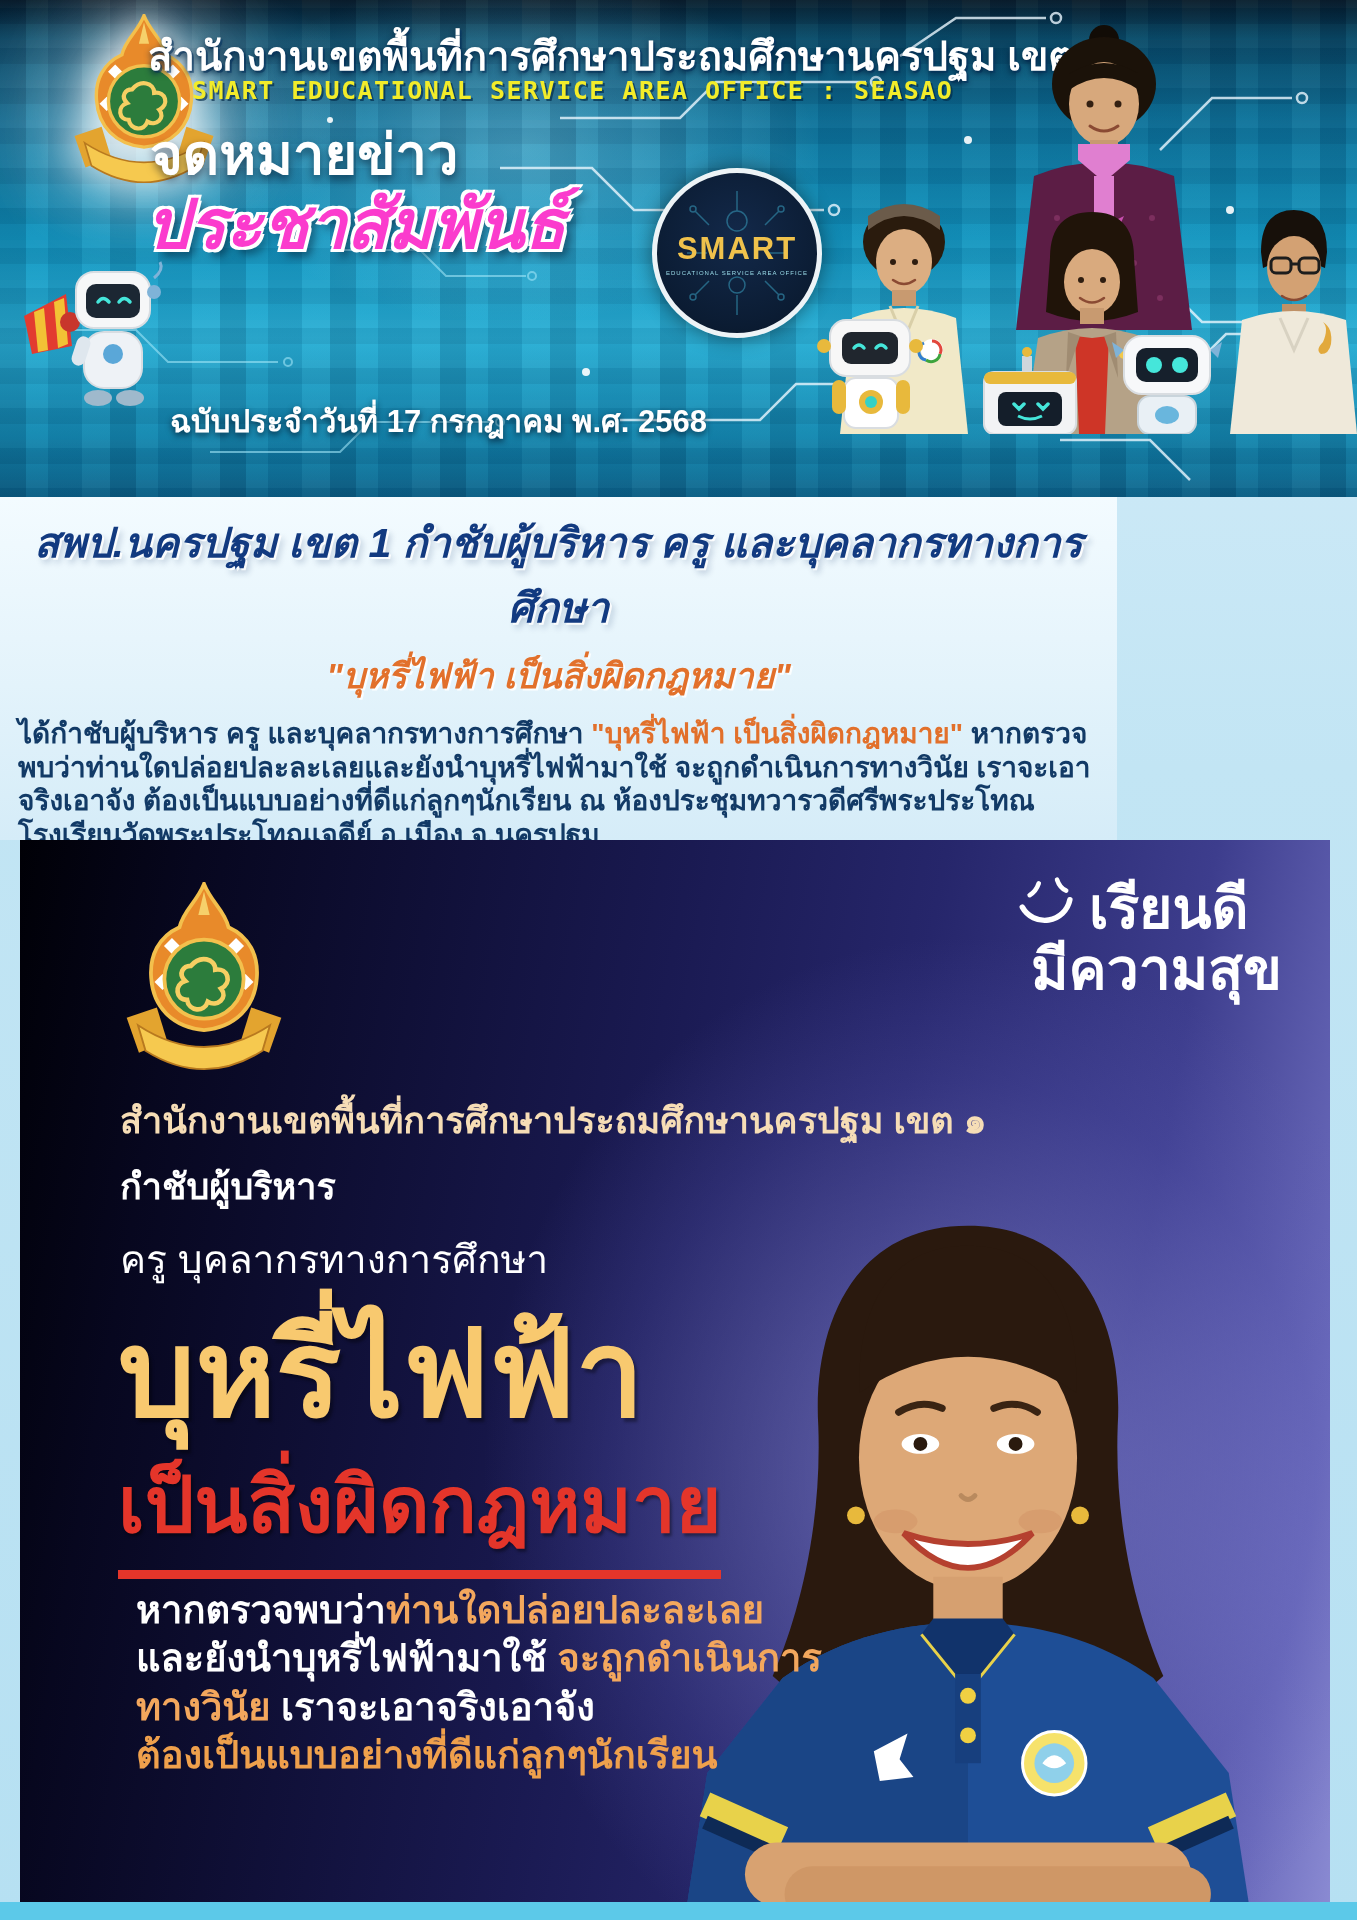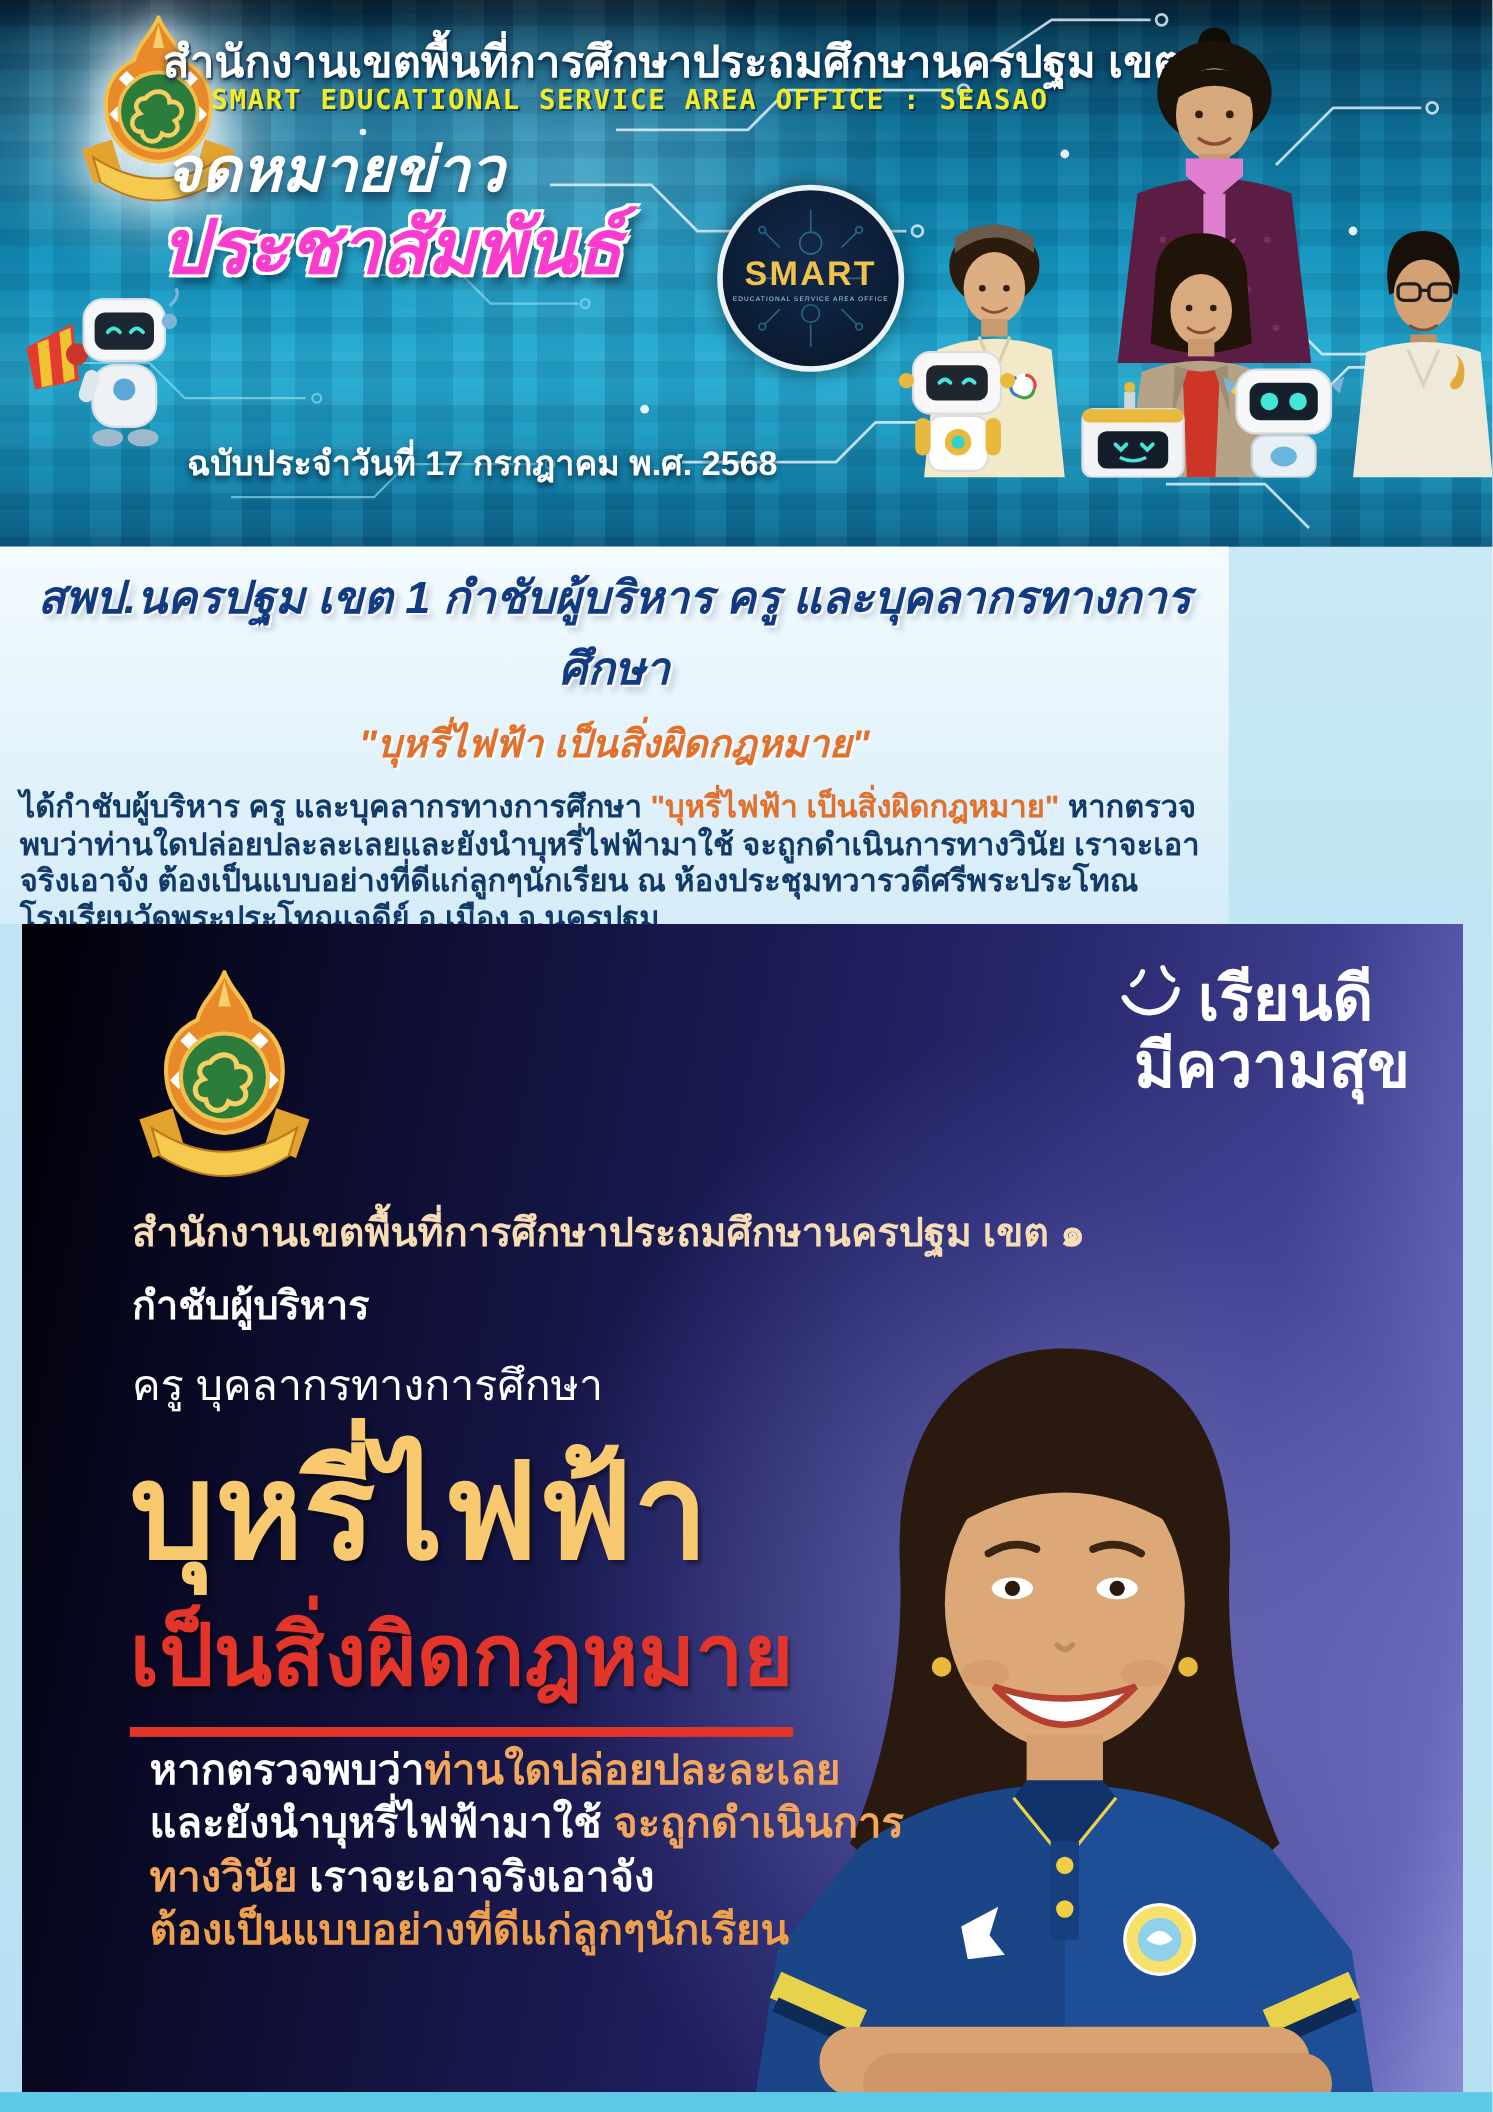--- a/index.html
+++ b/index.html
@@ -23,21 +23,21 @@
   .banner > .layer{position:absolute;z-index:2;}
 
   .banner-emblem{left:58px;top:14px;width:172px;height:178px;
     filter:drop-shadow(0 0 20px rgba(255,255,255,.95)) drop-shadow(0 0 42px rgba(255,255,255,.55));}
   .org-title{left:148px;top:24px;width:1090px;font-size:40px;font-weight:700;color:#ffffff;
     white-space:nowrap;text-shadow:0 3px 6px rgba(0,30,60,.85), 2px 2px 0 rgba(8,60,110,.6);}
   .org-subtitle{left:150px;top:76px;font-family:"DejaVu Sans Mono","Liberation Mono",monospace;
     font-size:25px;font-weight:700;color:#f2ec2a;letter-spacing:1.5px;
     text-shadow:2px 2px 0 rgba(0,40,70,.65);margin-left:42px;}
   .newsletter{left:150px;top:110px;font-size:56px;font-weight:800;color:#fff;
-    text-shadow:0 4px 9px rgba(0,10,30,.55);font-style:italic;}
+    text-shadow:0 4px 9px rgba(0,10,30,.55);}
   .pr-label{left:146px;top:170px;font-size:68px;font-weight:800;font-style:italic;color:#fb3bcd;
     text-shadow:-3px -3px 0 #ffffff,3px -3px 0 #ffffff,-3px 3px 0 #ffffff,3px 3px 0 #ffffff,
       6px 7px 8px rgba(0,20,40,.55);}
   .smart-logo{left:652px;top:168px;width:160px;height:160px;border-radius:50%;
     background:radial-gradient(circle at 50% 40%, #13294a 0%, #0b1c33 70%, #081526 100%);
     border:5px solid #edf3f6;box-shadow:0 0 20px rgba(0,0,0,.45);
     display:flex;flex-direction:column;align-items:center;justify-content:center;overflow:hidden;}
   .smart-logo svg{position:absolute;inset:0;opacity:.75;}
   .smart-title{position:relative;font-size:31px;font-weight:800;letter-spacing:2px;color:#f0c24c;}
   .smart-sub{position:relative;font-size:6px;letter-spacing:1px;color:#9adbe8;margin-top:3px;}

